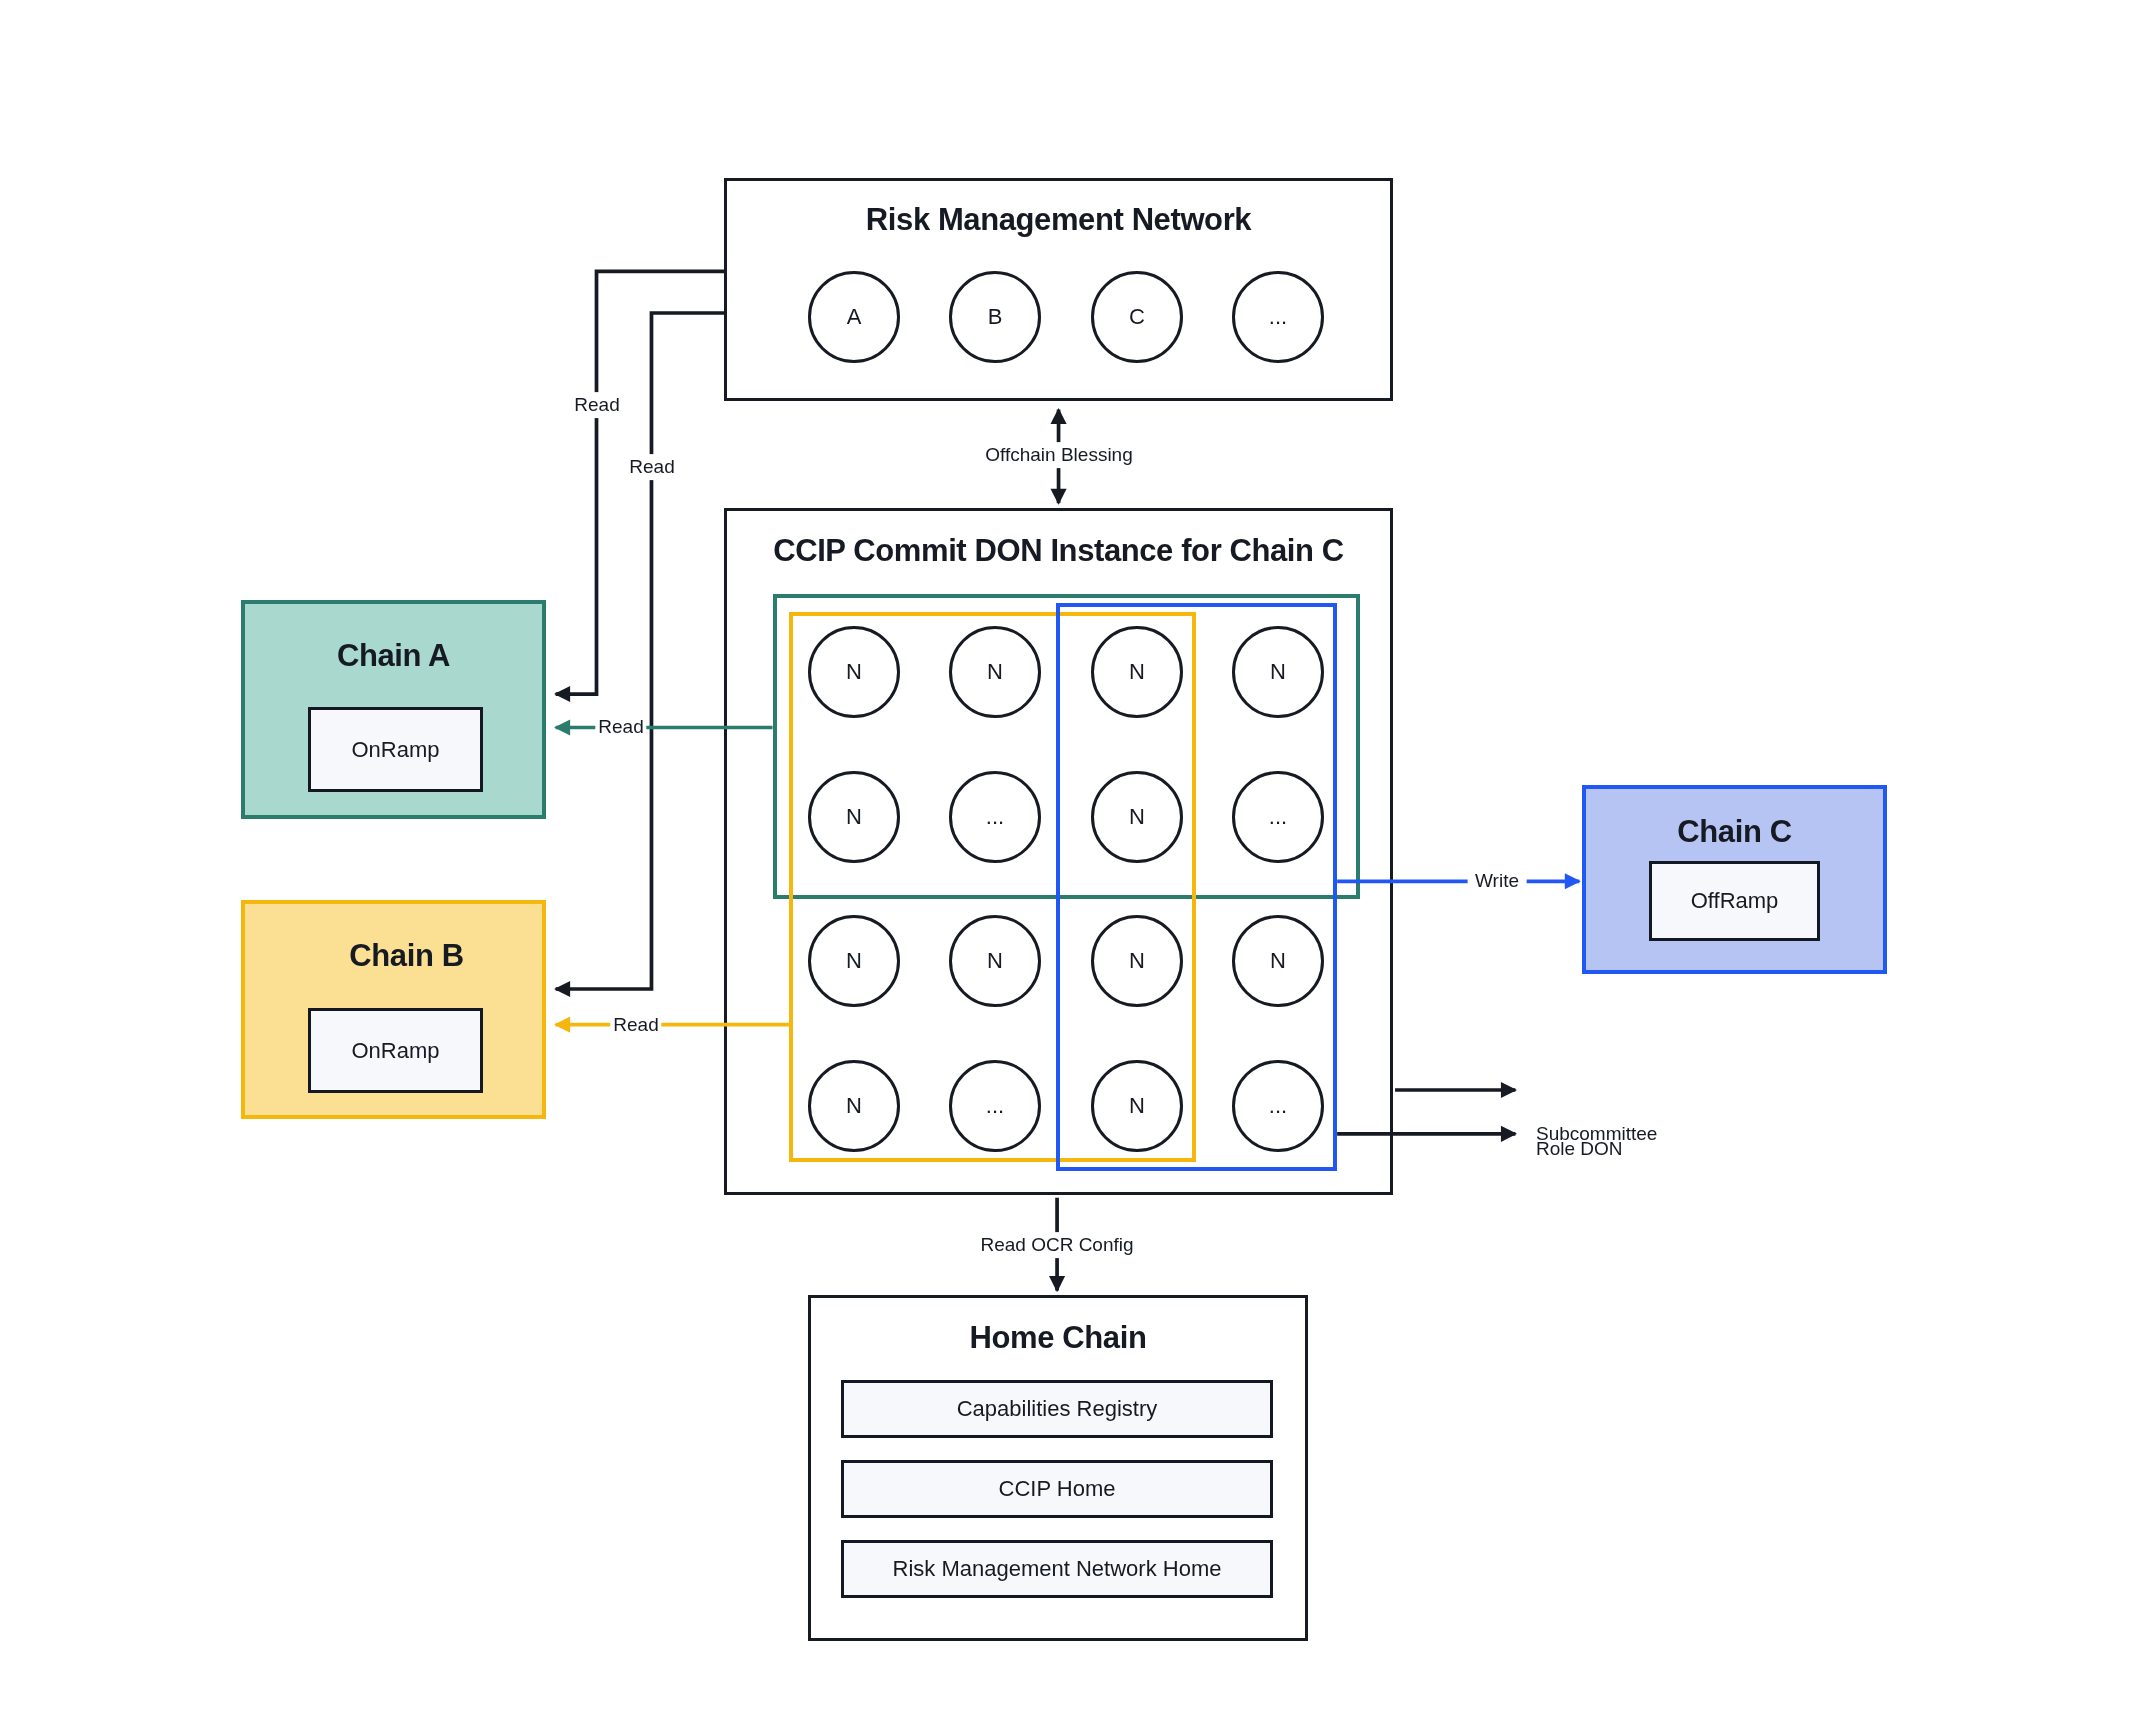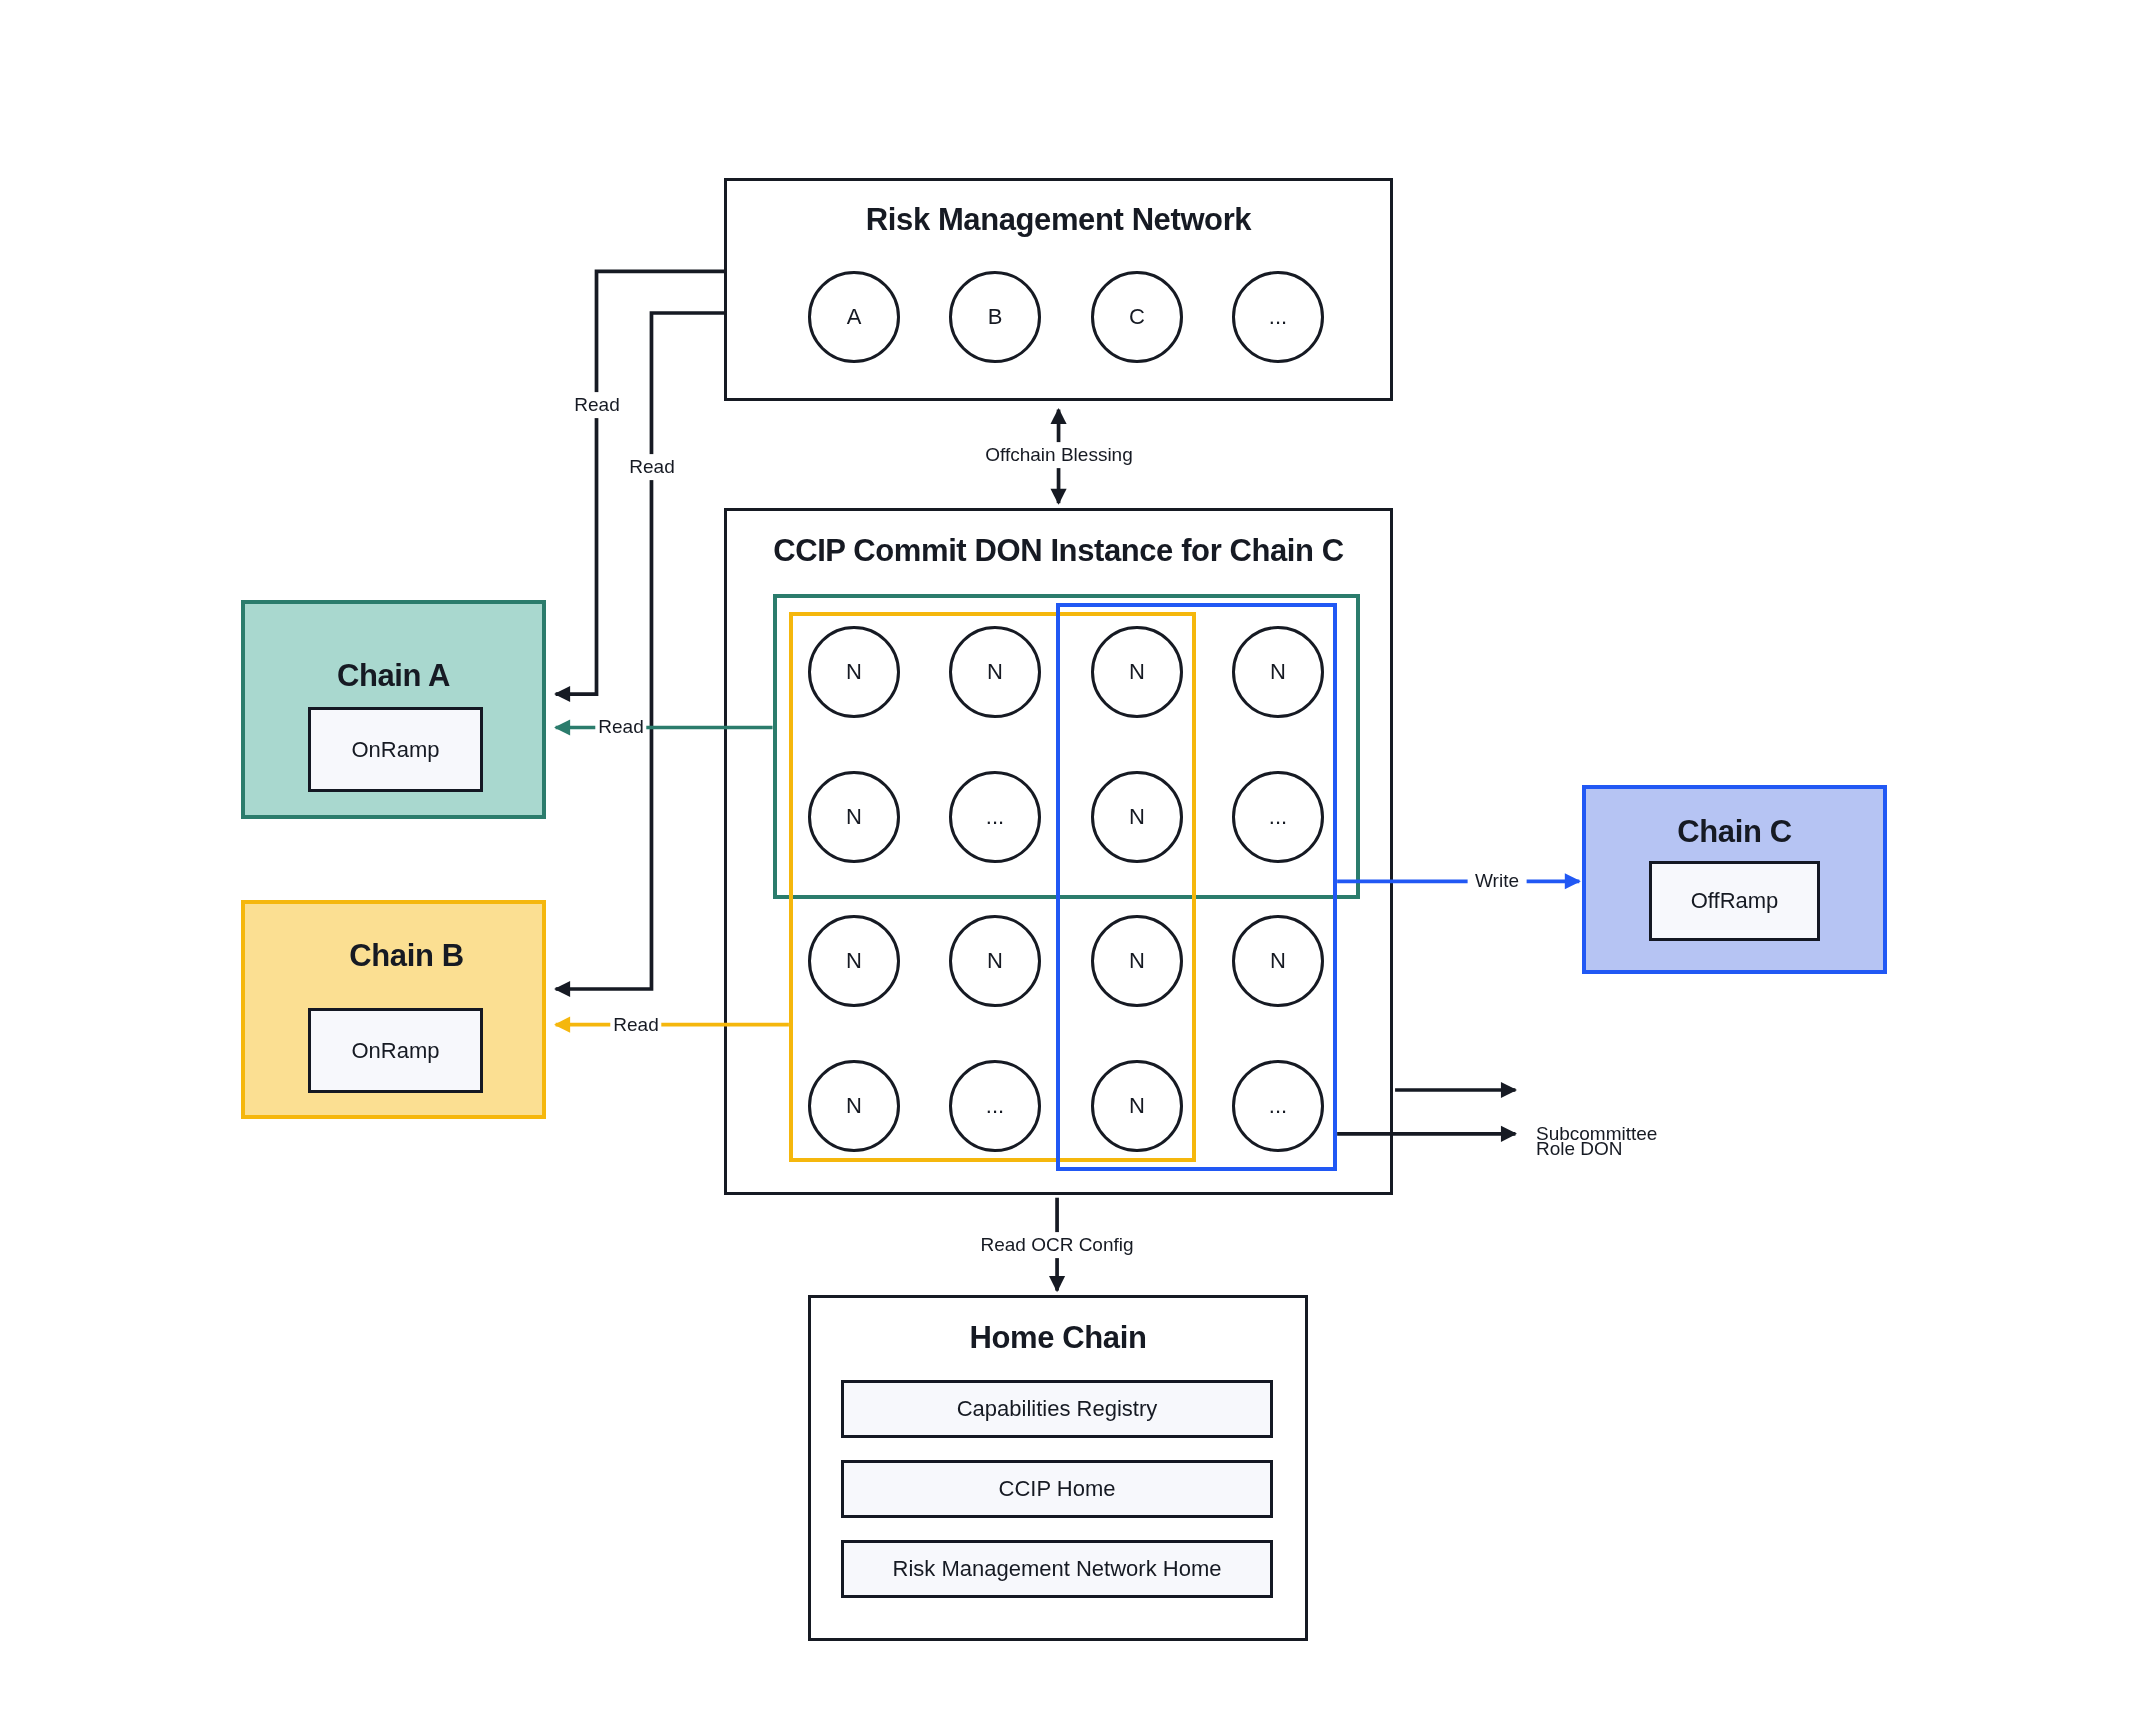--- a/index.html
+++ b/index.html
@@ -116,21 +116,21 @@
       <span>...</span>
     </div>
   <div class="node" style="left:1091px;top:1016px;">
       <span>N</span>
     </div>
   <div class="node" style="left:1232px;top:1016px;">
       <span>...</span>
     </div>
 
   <div class="chainbox" style="left:241px;top:556px;width:305px;height:219px;border-color:var(--teal);background:var(--teal-fill);"></div>
-  <div class="title" style="left:241px;top:614px;width:305px;text-align:center;">Chain A</div>
+  <div class="title" style="left:241px;top:594px;width:305px;text-align:center;">Chain A</div>
   <div class="contract" style="left:308px;top:663px;width:175px;height:85px;">
     <span>OnRamp</span>
   </div>
 
   <div class="chainbox" style="left:241px;top:856px;width:305px;height:219px;border-color:var(--yellow);background:var(--yellow-fill);"></div>
   <div class="title" style="left:254px;top:894px;width:305px;">Chain B</div>
   <div class="contract" style="left:308px;top:964px;width:175px;height:85px;">
     <span>OnRamp</span>
   </div>
 

